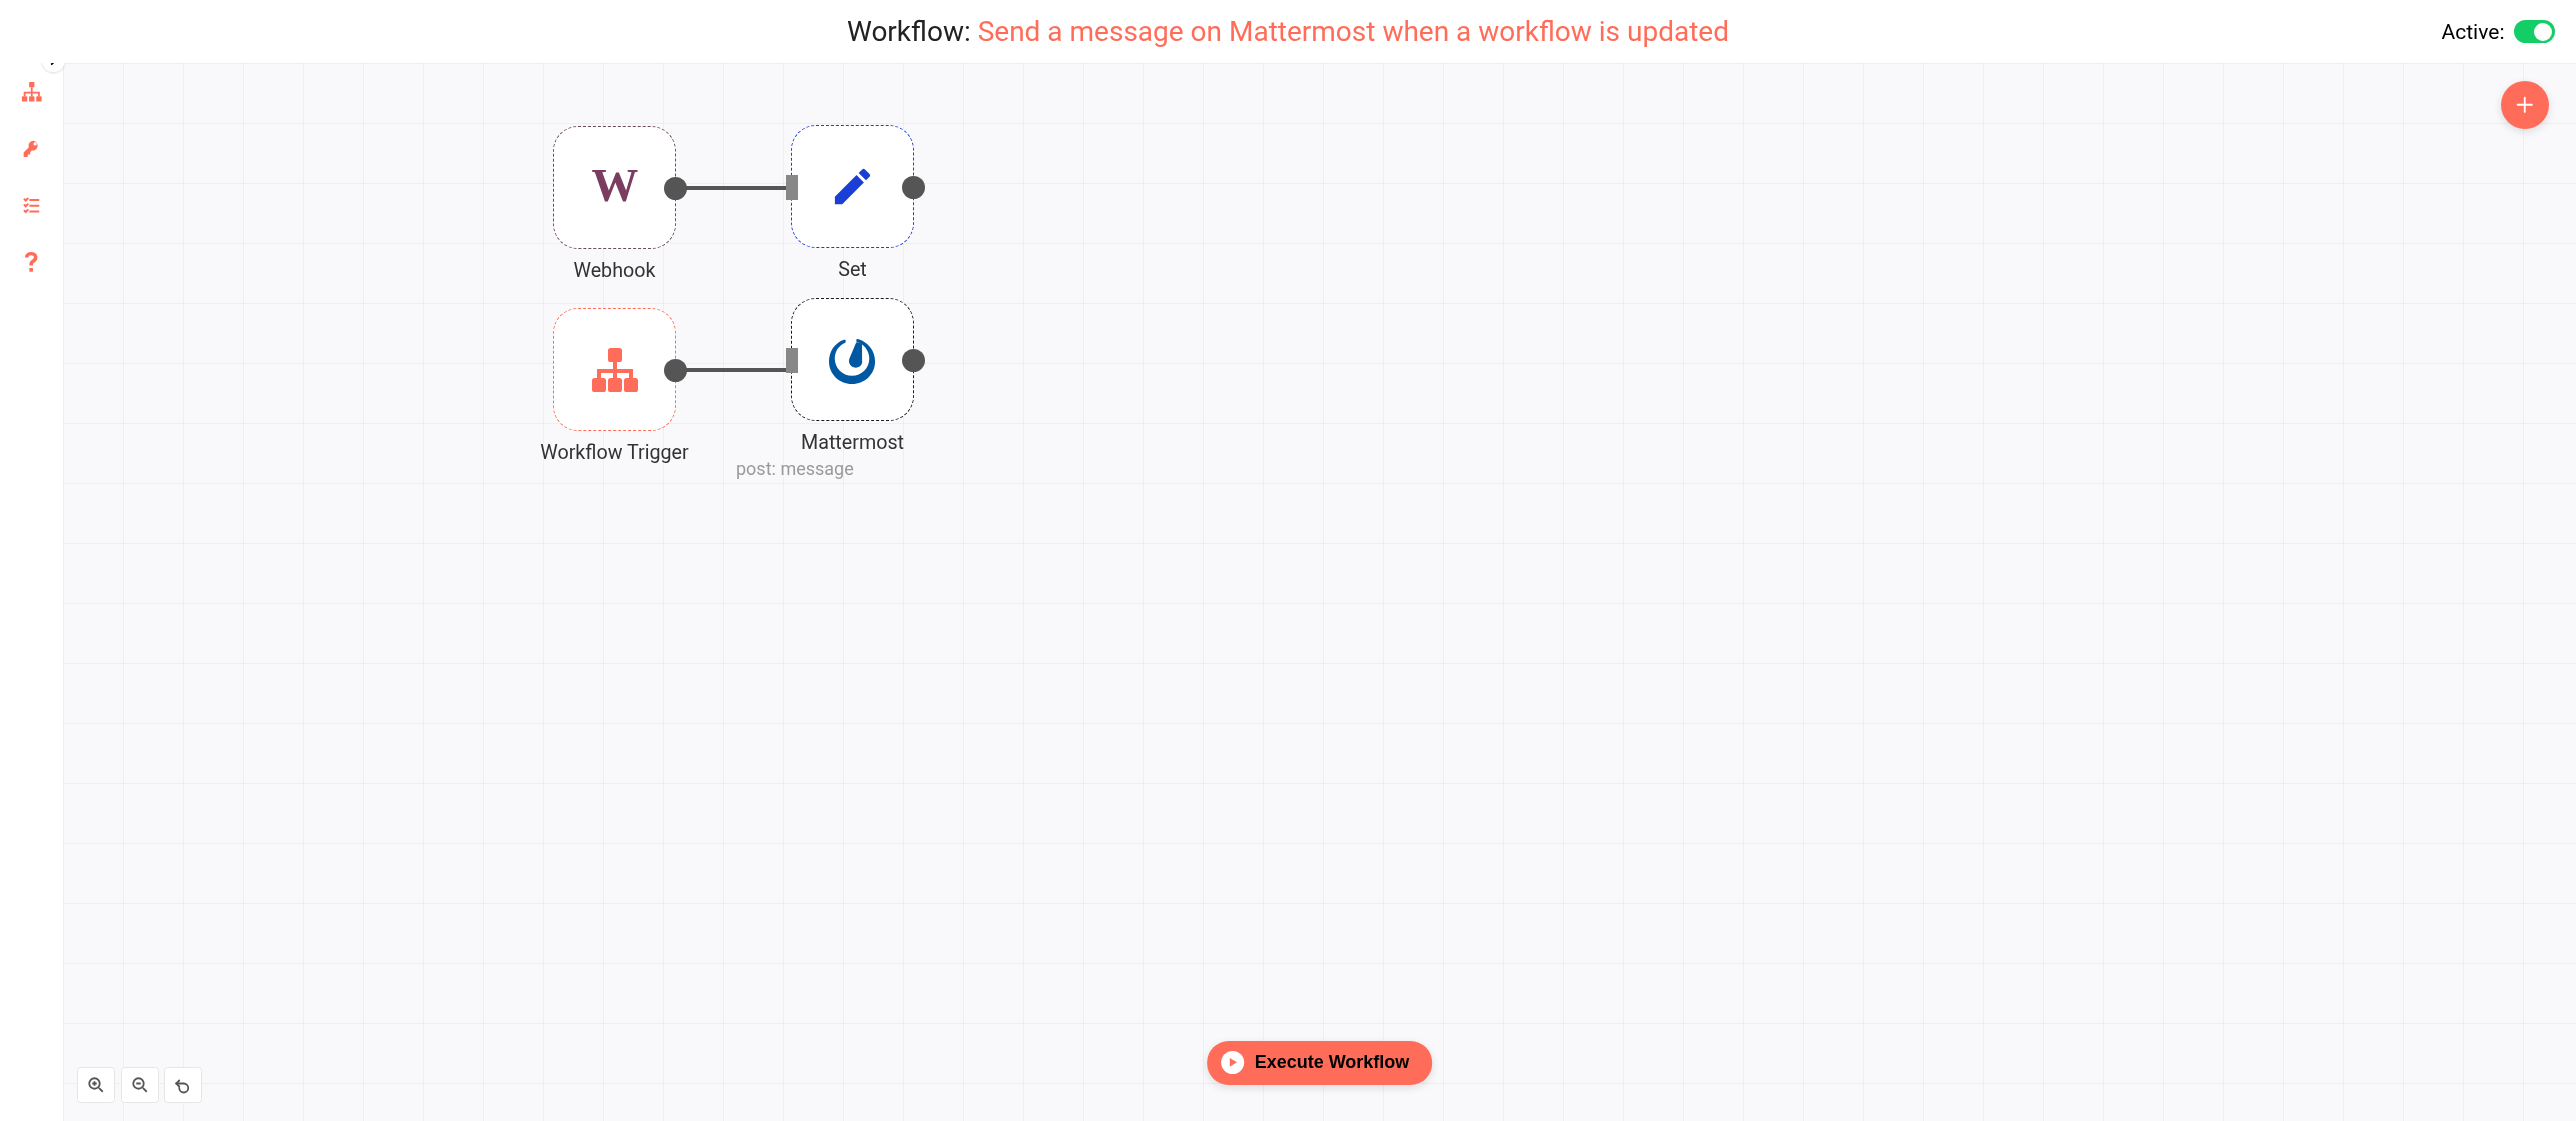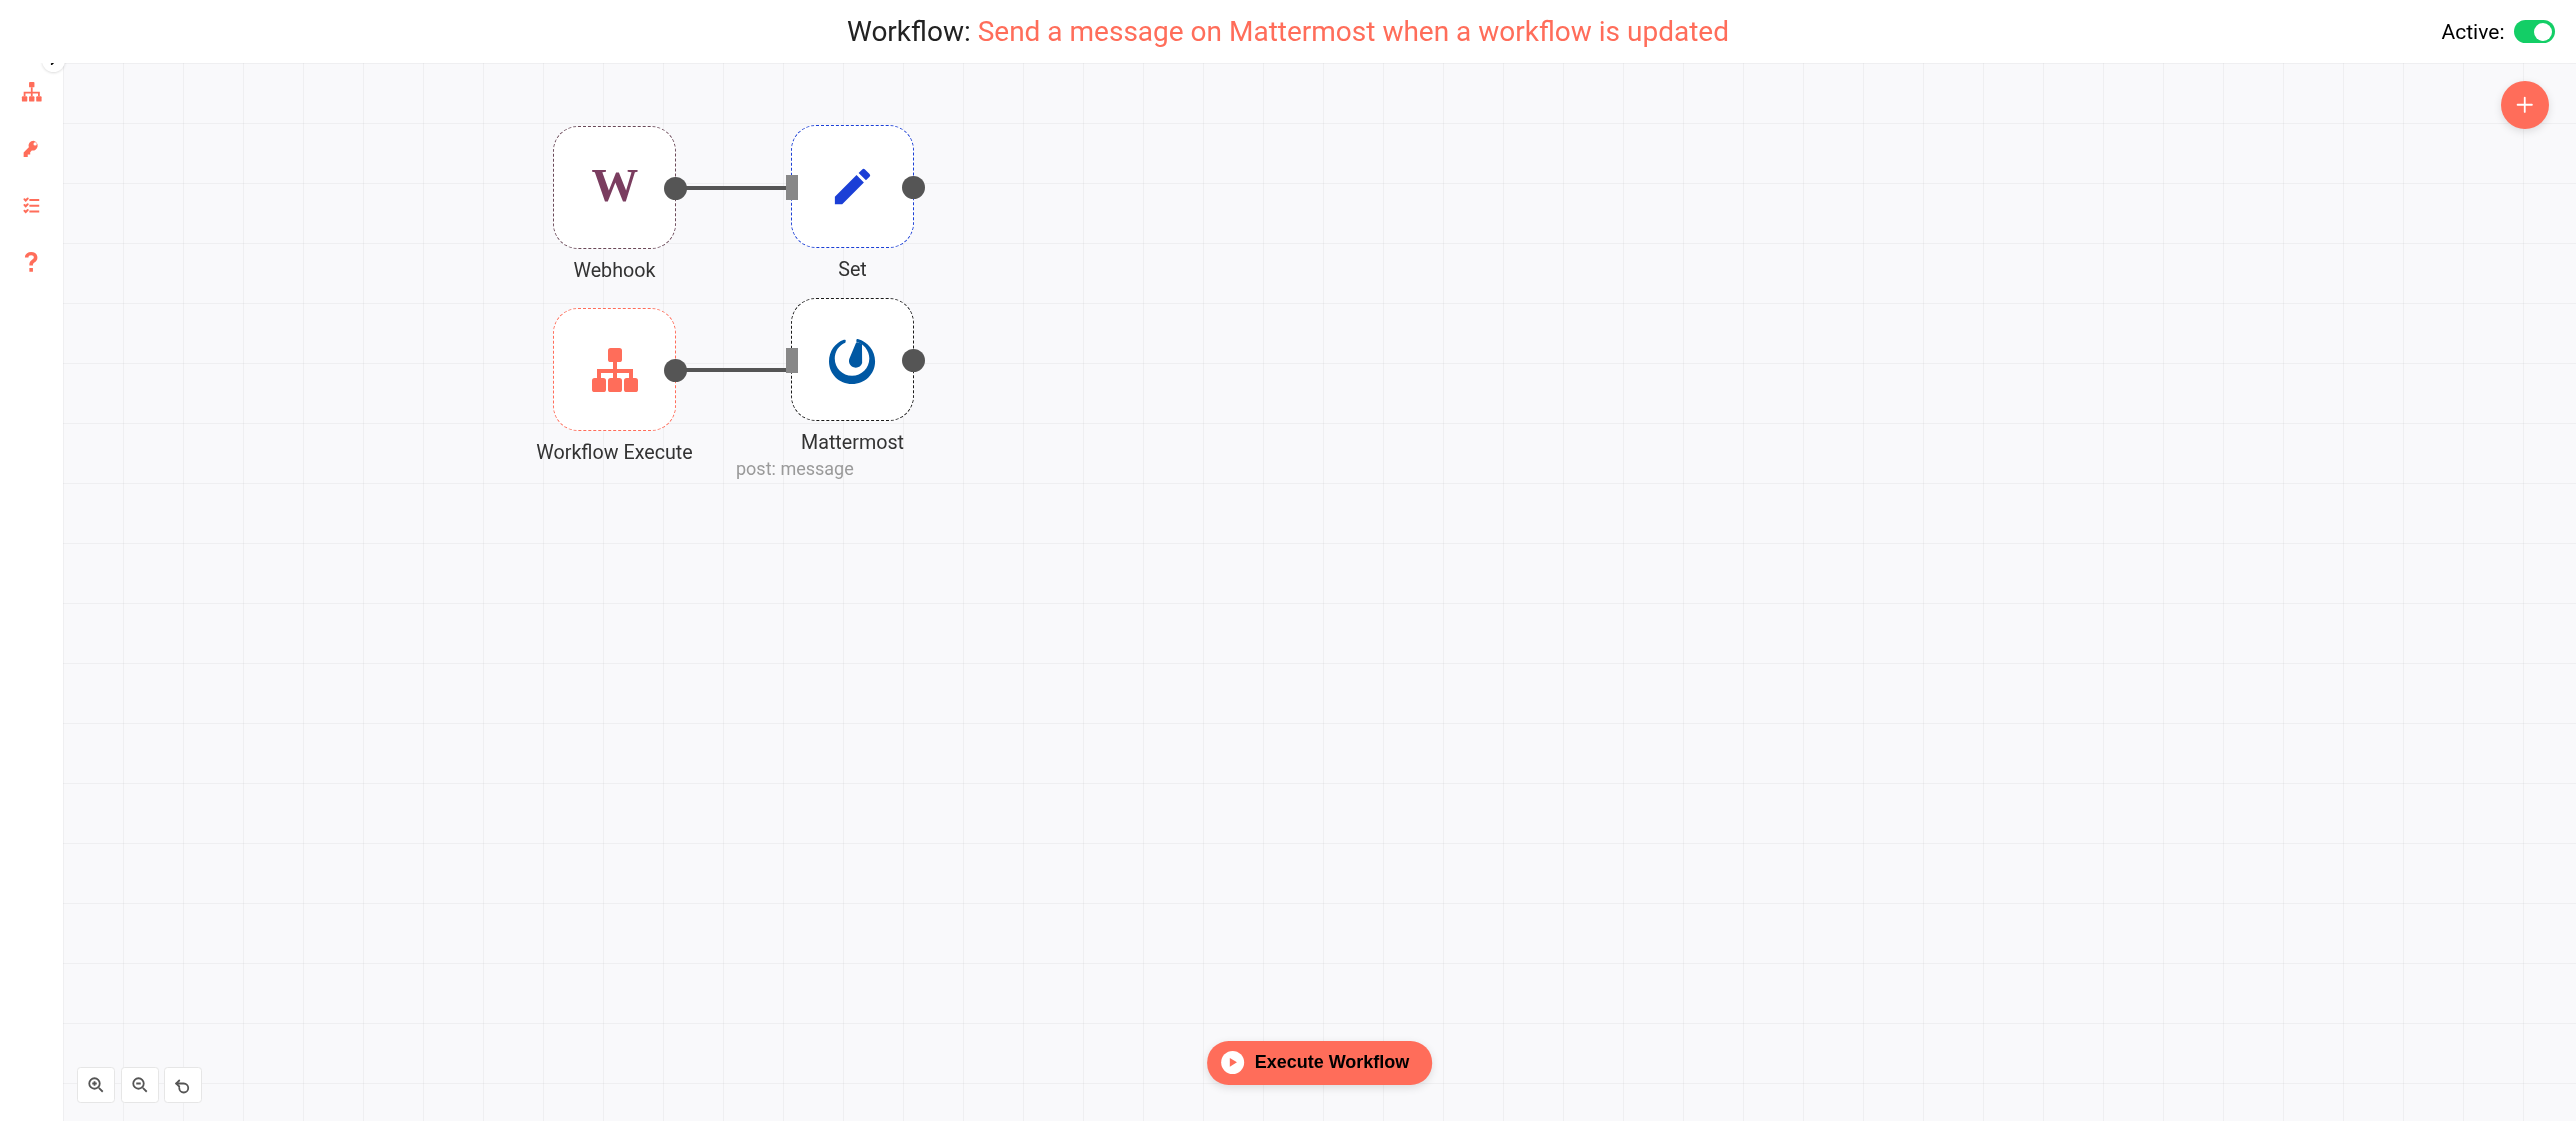--- a/index.html
+++ b/index.html
@@ -305,21 +305,21 @@
 
     <div class="node" id="node-trigger" style="border-color: rgb(255, 109, 90); left: 490px; top: 245px;">
       <svg width="48" height="48" viewBox="0 0 24 24" fill="#ff6d5a">
         <rect x="8.5" y="1" width="7" height="7" rx="1.3"></rect>
         <rect x="0.5" y="16" width="7" height="7" rx="1.3"></rect>
         <rect x="8.5" y="16" width="7" height="7" rx="1.3"></rect>
         <rect x="16.5" y="16" width="7" height="7" rx="1.3"></rect>
         <path d="M12 8 V12 M4 16 V12.5 H20 V16 M12 12.5 V16" stroke="#ff6d5a" stroke-width="2" fill="none"></path>
       </svg>
       <div class="port port-out"></div>
-      <div class="node-label">Workflow Execute</div>
+      <div class="node-label">Workflow Trigger</div>
     </div>
 
     <div class="node" id="node-mattermost" style="border-color: rgb(26, 26, 26); left: 728px; top: 235px;">
       <svg width="48" height="48" viewBox="0 0 100 100">
         <path fill="#0058a3" d="M60 6c-2 0-3 1-3 3v3c15 4 27 18 27 35 0 20-16 36-36 36S12 67 12 47c0-15 9-28 22-33l1-4c0-2-2-3-4-2C13 14 0 32 0 53c0 26 21 47 48 47s48-21 48-47C96 30 81 12 60 6z"></path>
         <path fill="#0058a3" d="M47 12c-1 0-2 1-2 2l-3 36c0 8 6 14 14 14s14-6 14-14L58 14c0-1-1-2-2-2H47z" transform="rotate(18 50 50)"></path>
       </svg>
       <div class="port-in"></div>
       <div class="port port-right"></div>
       <div class="node-label">Mattermost</div>

